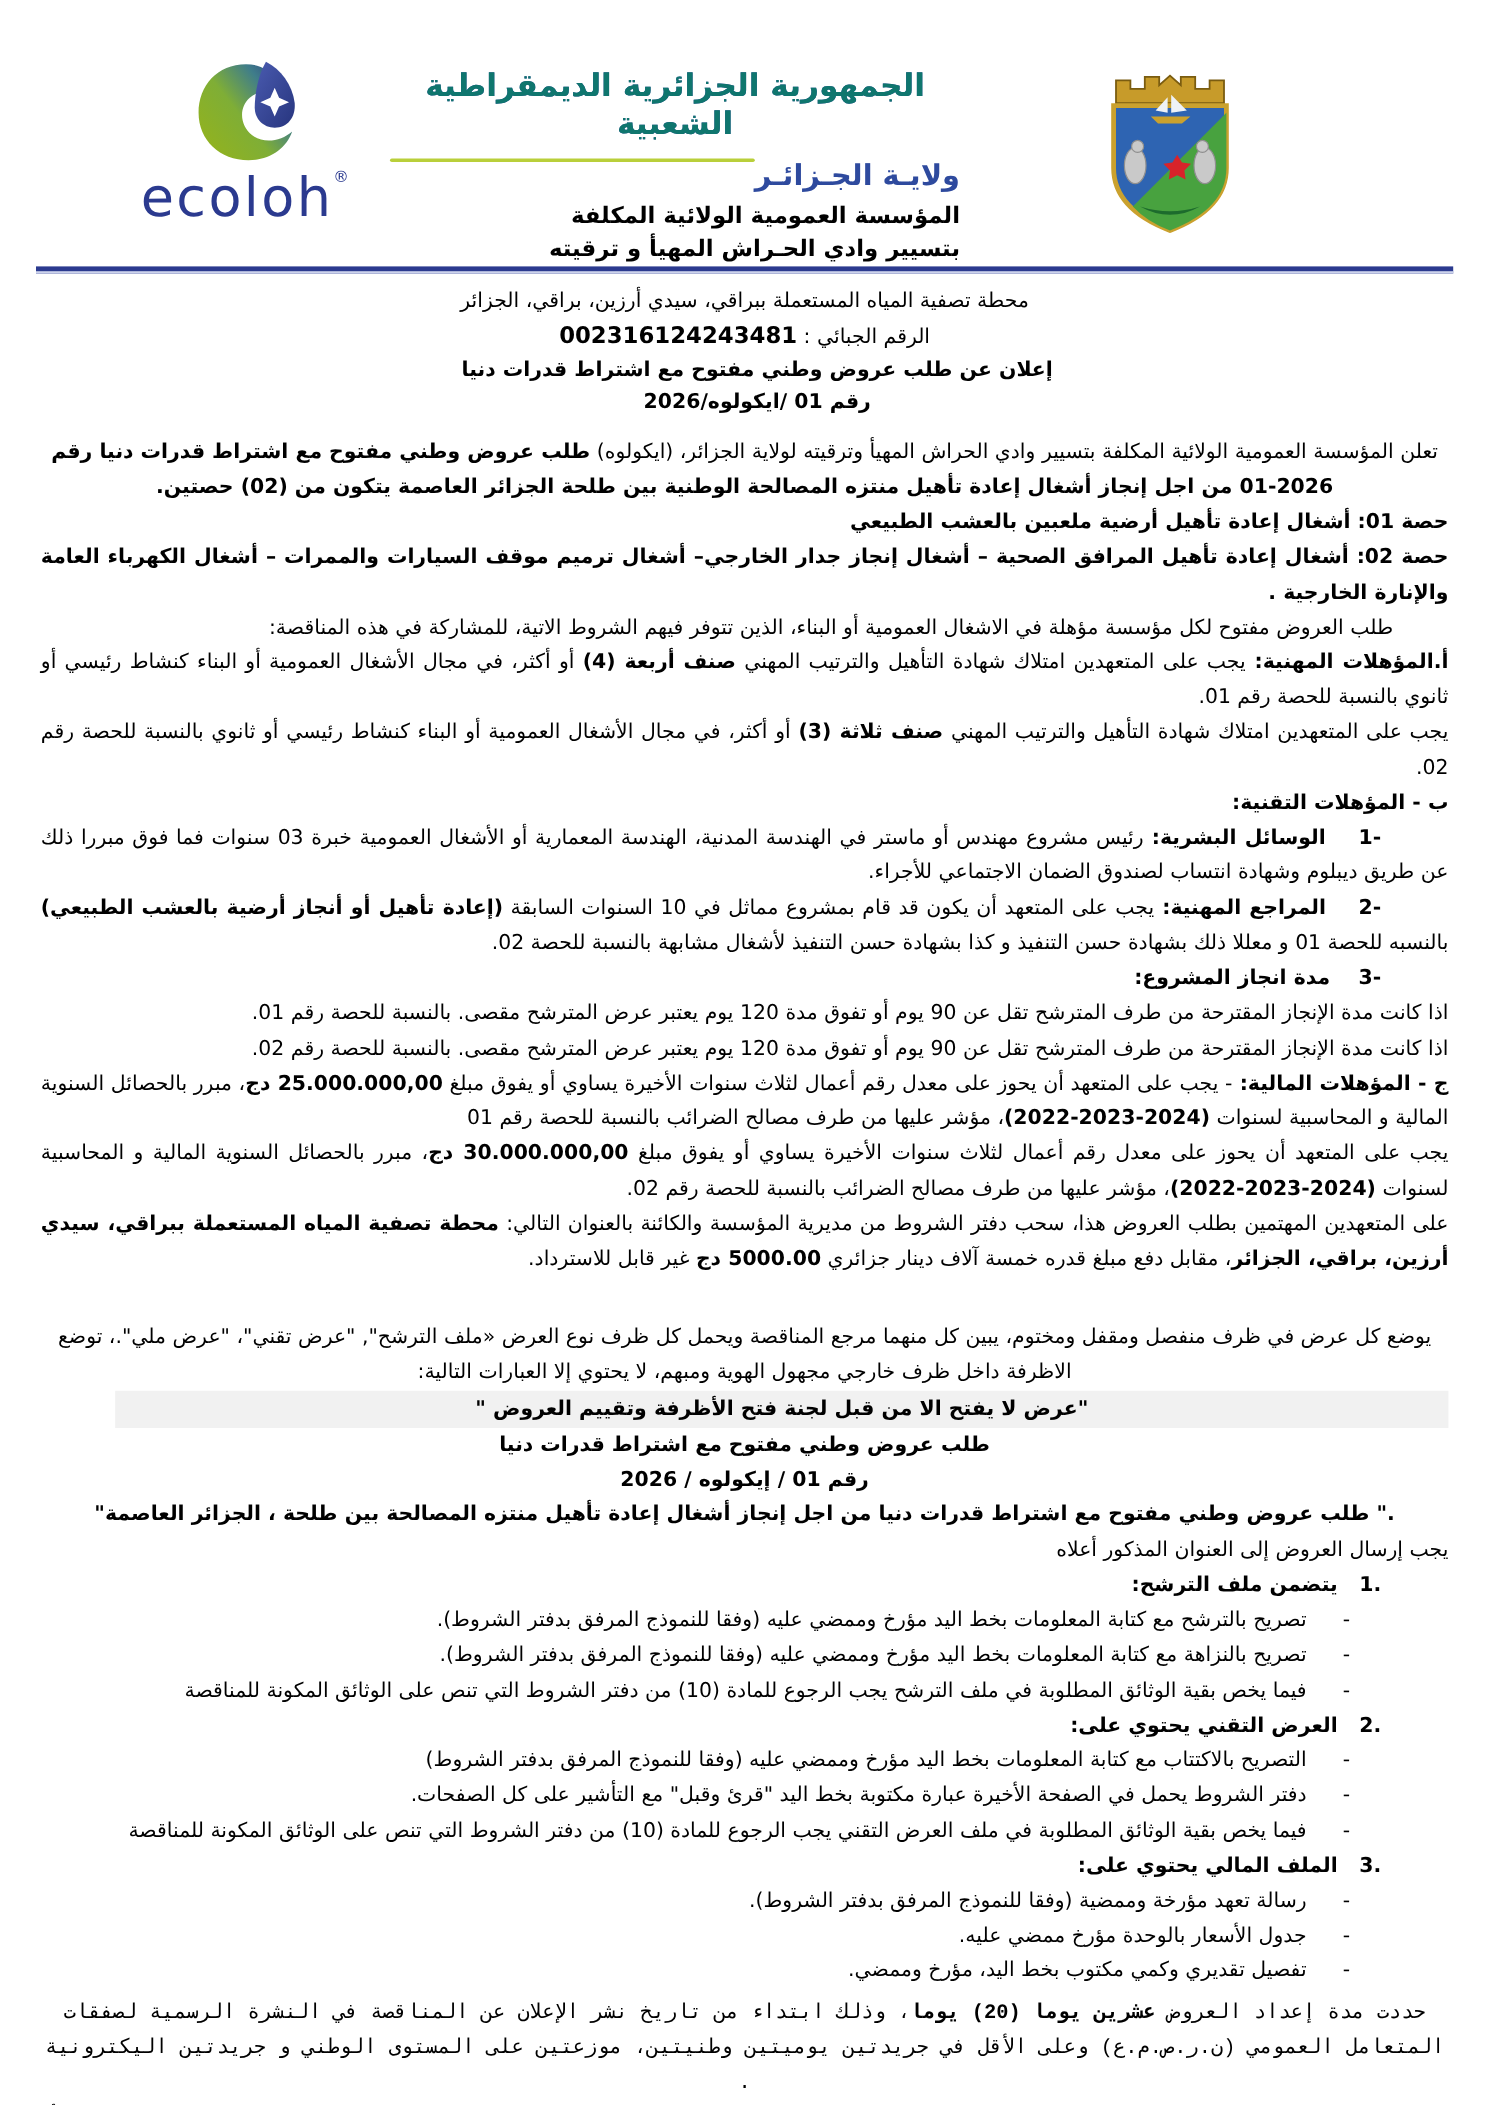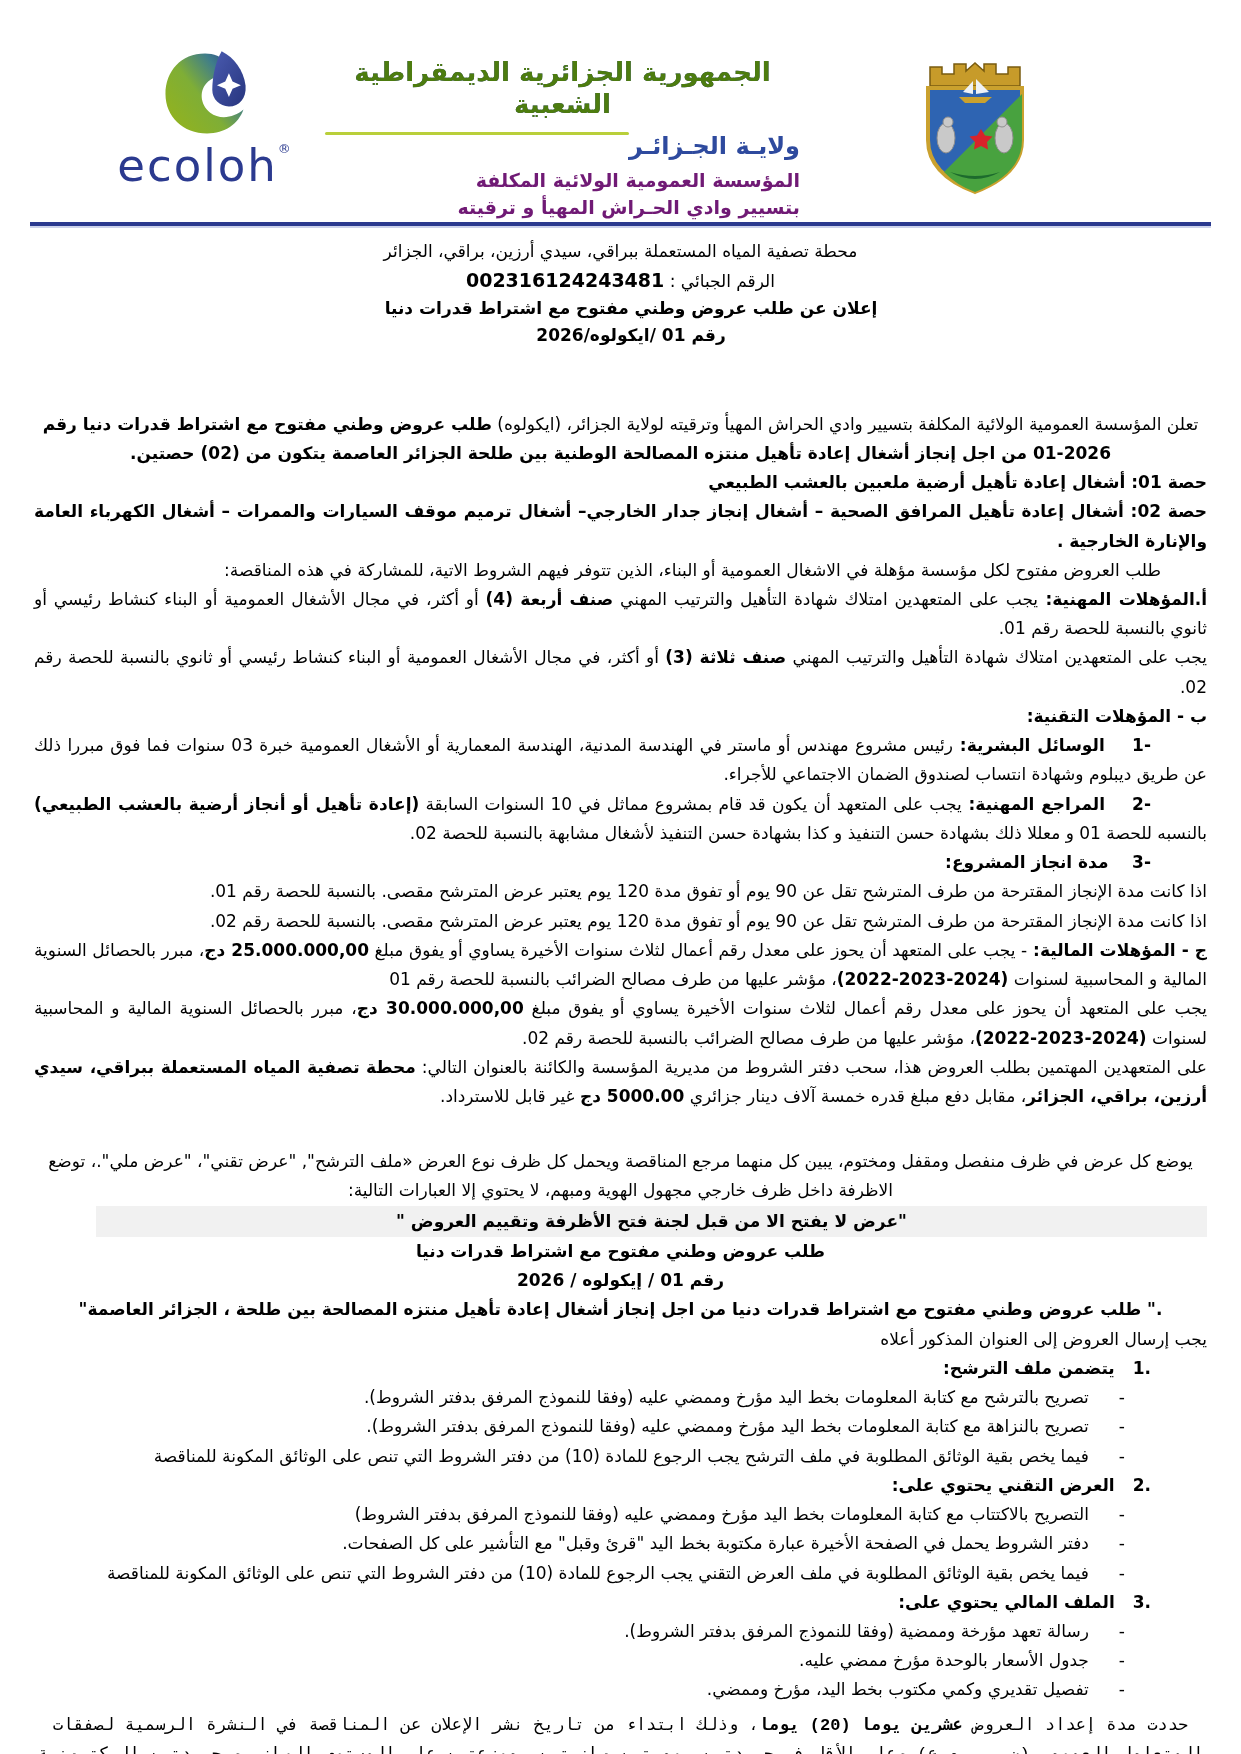--- a/index.html
+++ b/index.html
@@ -9,41 +9,41 @@
     position:relative;overflow:hidden;
   }
   
   .hdr{position:relative;height:222px;}
   .ecoloh{position:absolute;left:100px;top:42px;width:210px;text-align:center;direction:ltr;}
   .ecoloh svg{width:104px;height:104px;display:block;margin:0 auto;}
   .wordmark{font-size:45px;font-weight:normal;color:#2b3a8f;letter-spacing:2px;line-height:1;margin-top:-4px;}
   .wordmark sup{font-size:13px;vertical-align:28px;}
   .centerblock{position:absolute;left:325px;top:44px;width:475px;}
   .callig{
-    font-size:26px;font-weight:bold;color:#4d7c0f;text-align:center;
+    font-size:26px;font-weight:bold;color:#0f766e;text-align:center;
     line-height:1.25;min-height:88px;display:flex;align-items:center;justify-content:center;
     text-shadow:0 0 0.5px #33439c;
   }
   .wilaya-row{display:flex;align-items:flex-start;gap:0;margin-top:0;}
   .wilaya{font-size:24px;font-weight:bold;color:#2e4a9e;letter-spacing:2px;white-space:nowrap;}
   .wline{flex:1;height:3px;background:#b9cf3a;border-radius:2px;}
-  .orgname{font-size:19px;font-weight:bold;color:#701a75;text-align:right;line-height:1.4;margin-top:7px;}
+  .orgname{font-size:19px;font-weight:bold;color:#000000;text-align:right;line-height:1.4;margin-top:7px;}
   .emblem{position:absolute;left:912px;top:58px;width:126px;height:142px;}
   .sep{height:4px;background:#2b3a8f;margin:0 30px;border-bottom:2px solid #cdd3ec;}
   
   .titleblock{text-align:center;padding-top:10px;font-size:17px;line-height:1.58;}
   .fiscal-number{font-weight:bold;font-size:19px;letter-spacing:0.5px;}
   .tb-bold{font-weight:bold;font-size:17px;margin-left:21px;}
   
   .content{padding:14px 34px 0 34px;font-size:17px;line-height:1.72;}
   .blk{margin:0;}
   .b{font-weight:bold;}
   .ltr{direction:ltr;unicode-bidi:embed;}
   .p{text-align:justify;}
-  .cflow{text-align:center;margin-top:47px;}
+  .cflow{text-align:center;}
   .cb{text-align:center;font-weight:bold;}
   .hl{background:#f1f1f1;text-align:center;font-weight:bold;margin-left:62px;padding:1px 0;}
   .ind{text-indent:46px;}
   .sind{text-indent:56px;}
   .sind2{text-indent:14px;}
   .gap-top{margin-top:36px;}
   .gap-top-sm{margin-top:6px;font-family:Liberation Mono, monospace;}
   .numh{display:flex;gap:18px;padding-right:56px;font-weight:bold;text-align:right;}
   .numh .mk{direction:ltr;unicode-bidi:embed;font-weight:bold;}
   .dash{display:flex;gap:30px;padding-right:82px;text-align:justify;}

